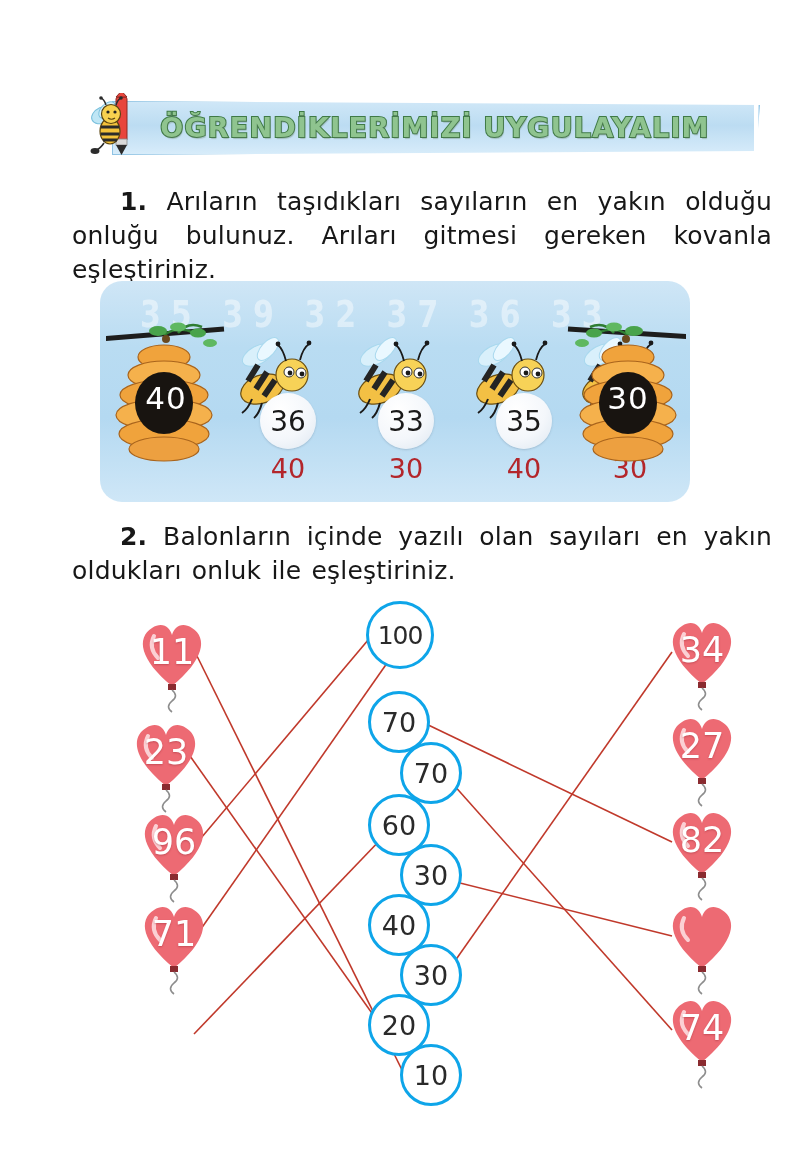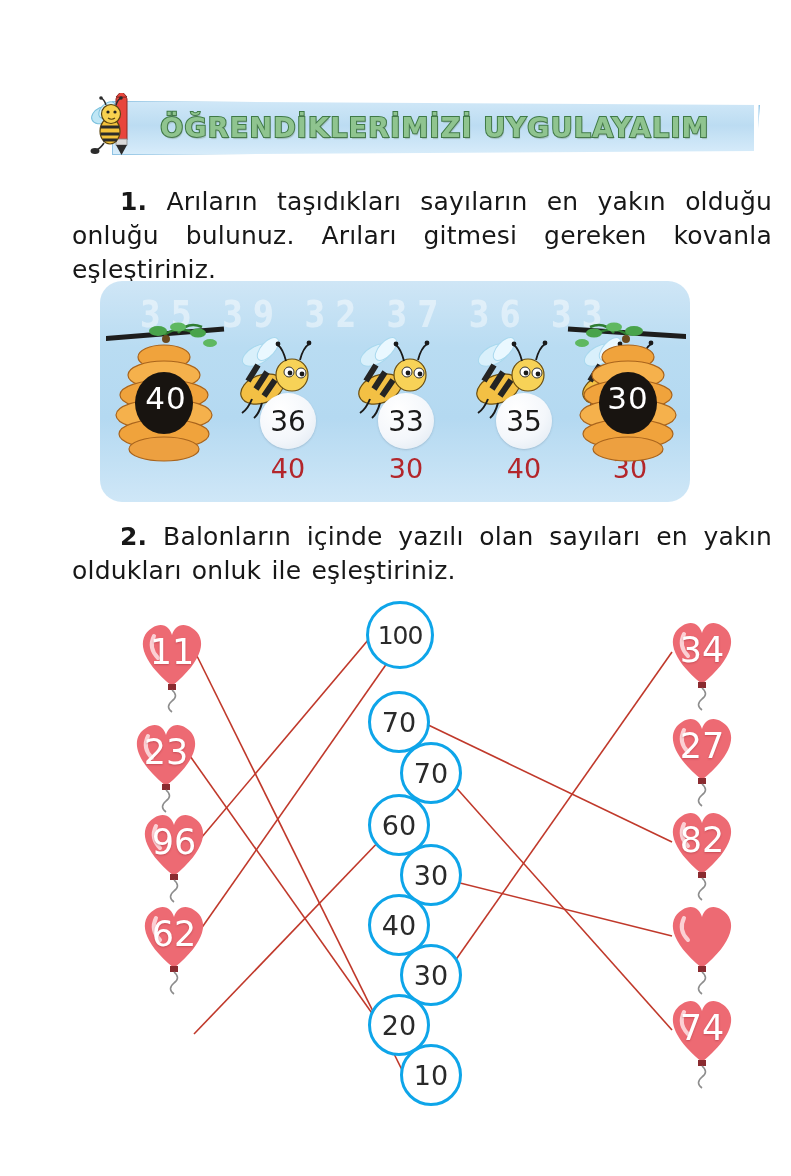--- a/index.html
+++ b/index.html
@@ -341,21 +341,21 @@
       <div class="bnum">96</div>
     </div>
 
     <div class="balloon" style="left:134px;top:300px;">
       <svg viewBox="0 0 80 104" style="position:absolute;left:0;top:0;width:80px;height:104px;">
         <path d="M40 72 C 8 46, 4 24, 20 14 C 31 7, 38 14, 40 21 C 42 14, 49 7, 60 14 C 76 24, 72 46, 40 72 Z" fill="#ed6a73"></path>
         <path d="M22 22 C 18 30, 20 38, 26 44" stroke="#fbd0d4" stroke-width="4" fill="none" stroke-linecap="round"></path>
         <rect x="36" y="70" width="8" height="6" fill="#8a2b30"></rect>
         <path d="M40 76 q7 6 0 11 q-7 6 0 11" stroke="#8d8d8d" stroke-width="1.6" fill="none"></path>
       </svg>
-      <div class="bnum">62</div>
+      <div class="bnum">71</div>
     </div>
 
 
     <div class="balloon" style="left:662px;top:16px;">
       <svg viewBox="0 0 80 104" style="position:absolute;left:0;top:0;width:80px;height:104px;">
         <path d="M40 72 C 8 46, 4 24, 20 14 C 31 7, 38 14, 40 21 C 42 14, 49 7, 60 14 C 76 24, 72 46, 40 72 Z" fill="#ed6a73"></path>
         <path d="M22 22 C 18 30, 20 38, 26 44" stroke="#fbd0d4" stroke-width="4" fill="none" stroke-linecap="round"></path>
         <rect x="36" y="70" width="8" height="6" fill="#8a2b30"></rect>
         <path d="M40 76 q7 6 0 11 q-7 6 0 11" stroke="#8d8d8d" stroke-width="1.6" fill="none"></path>
       </svg>

